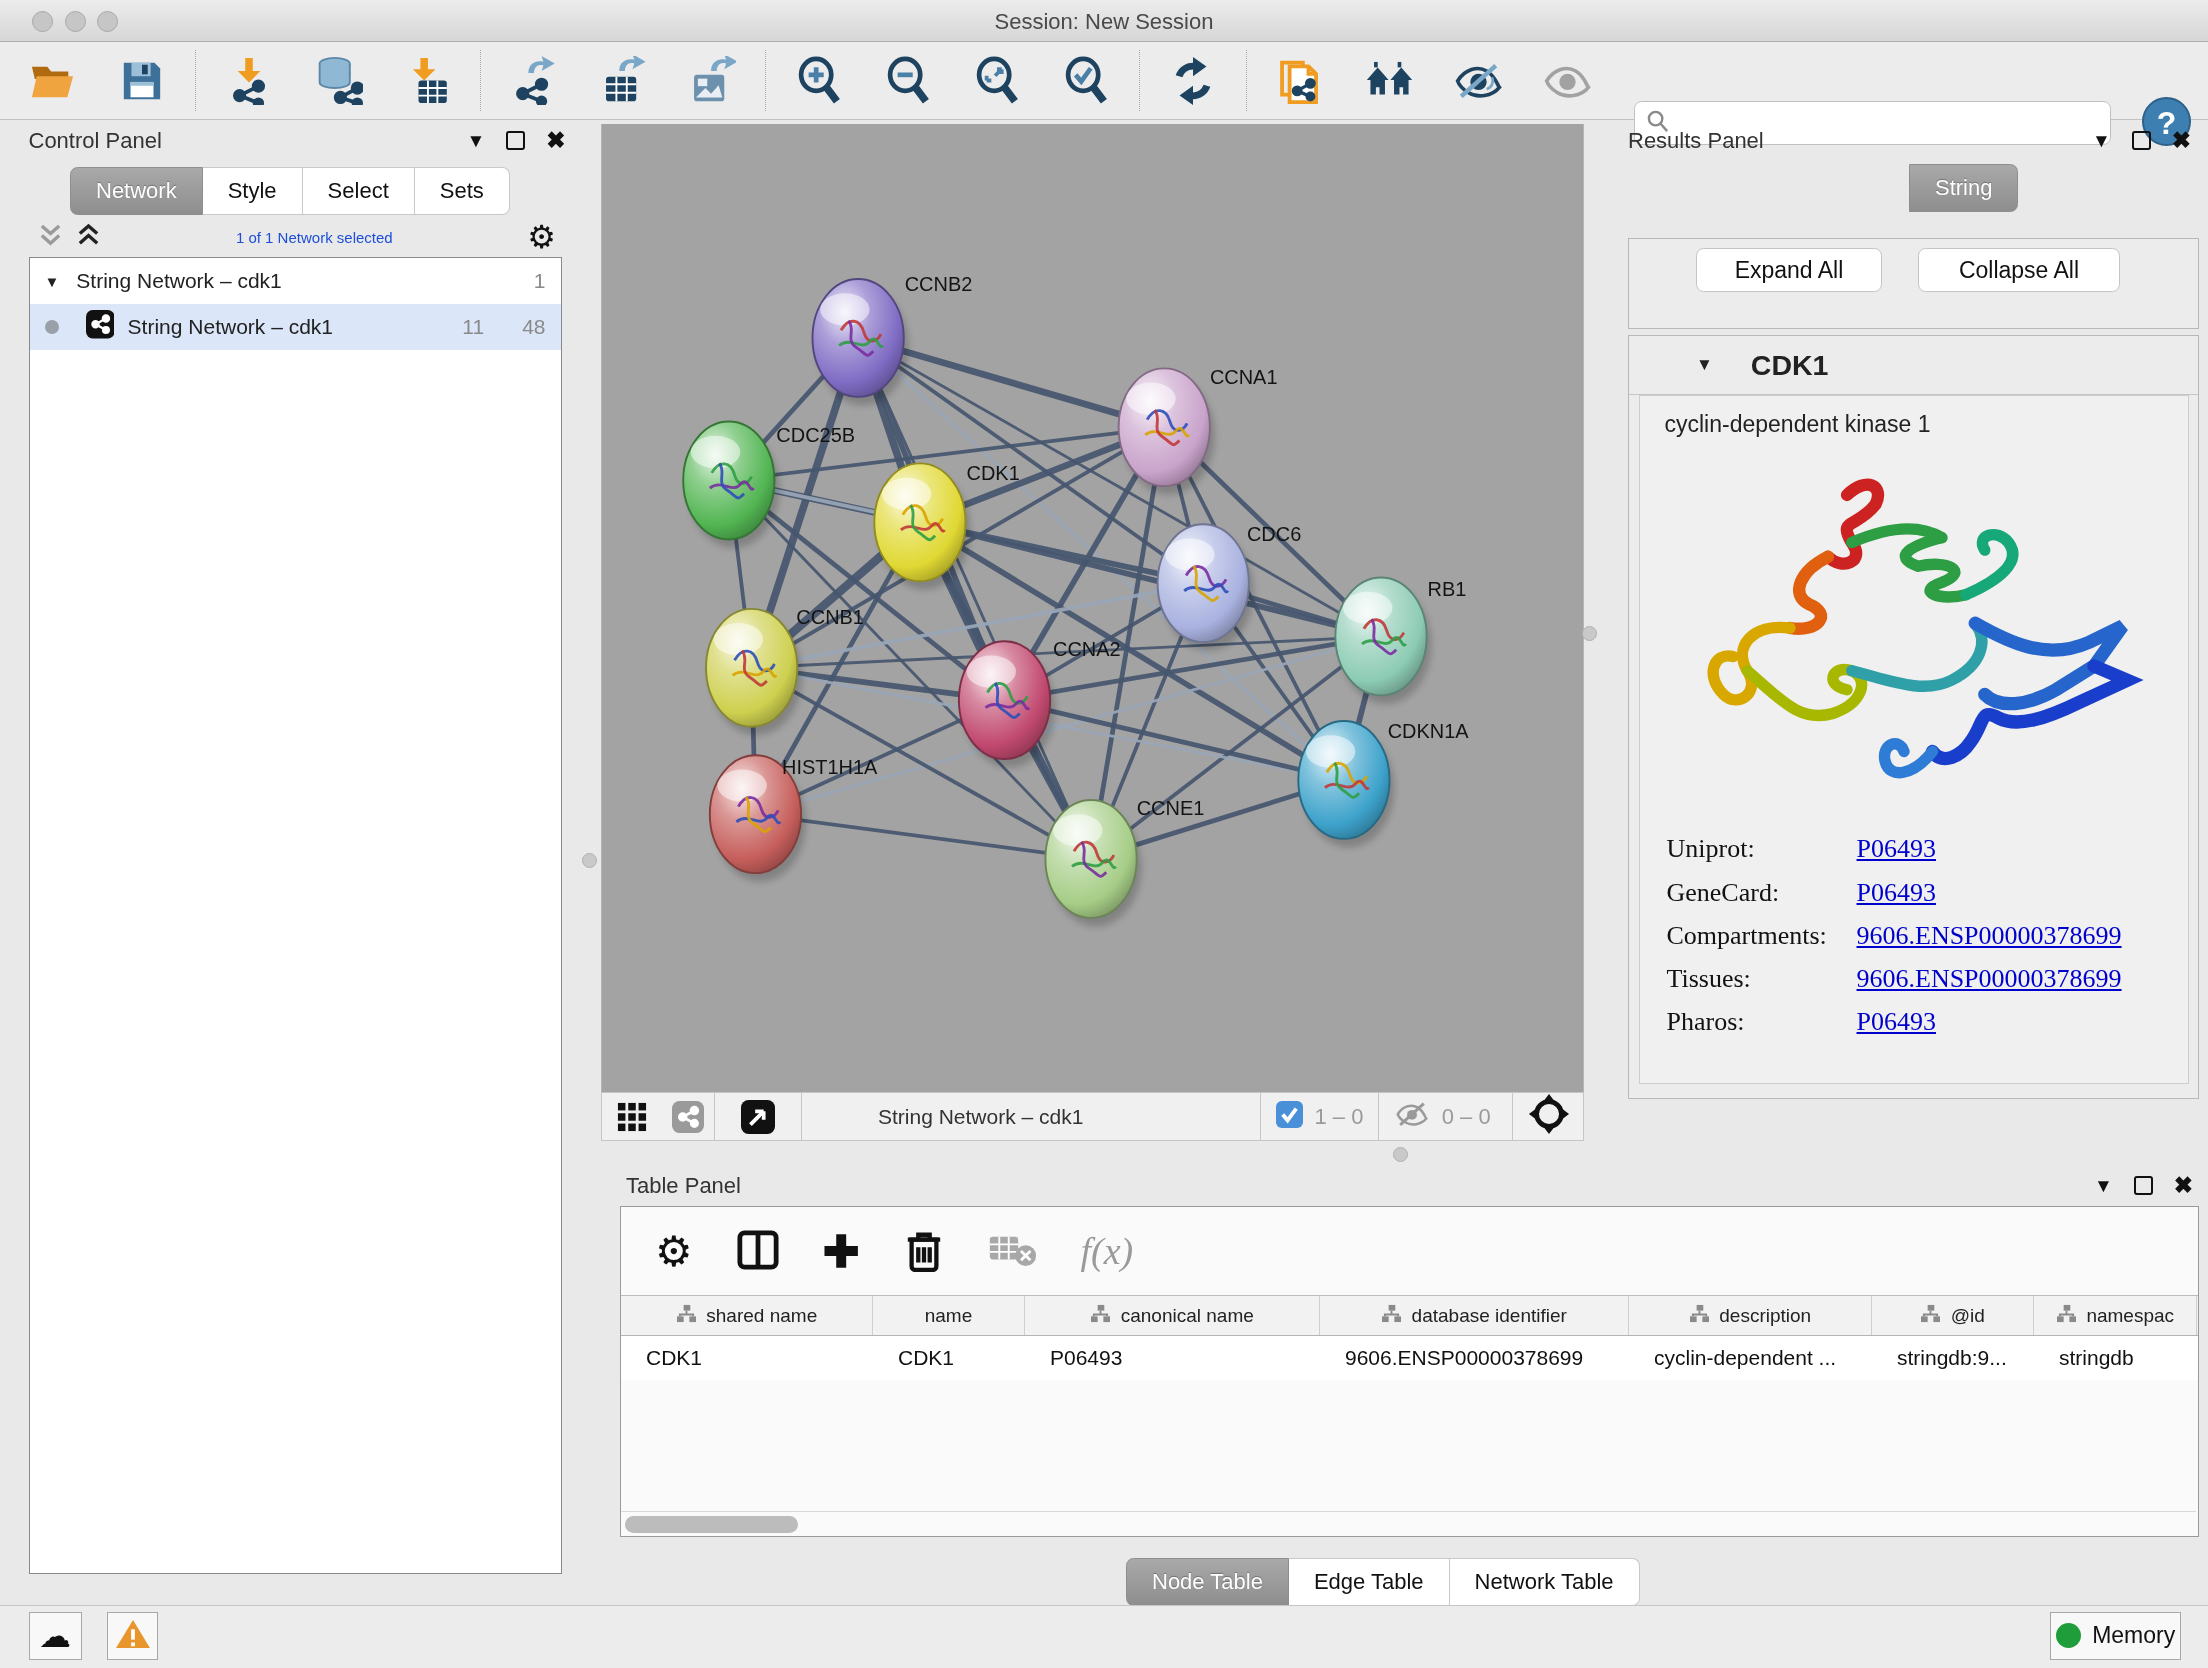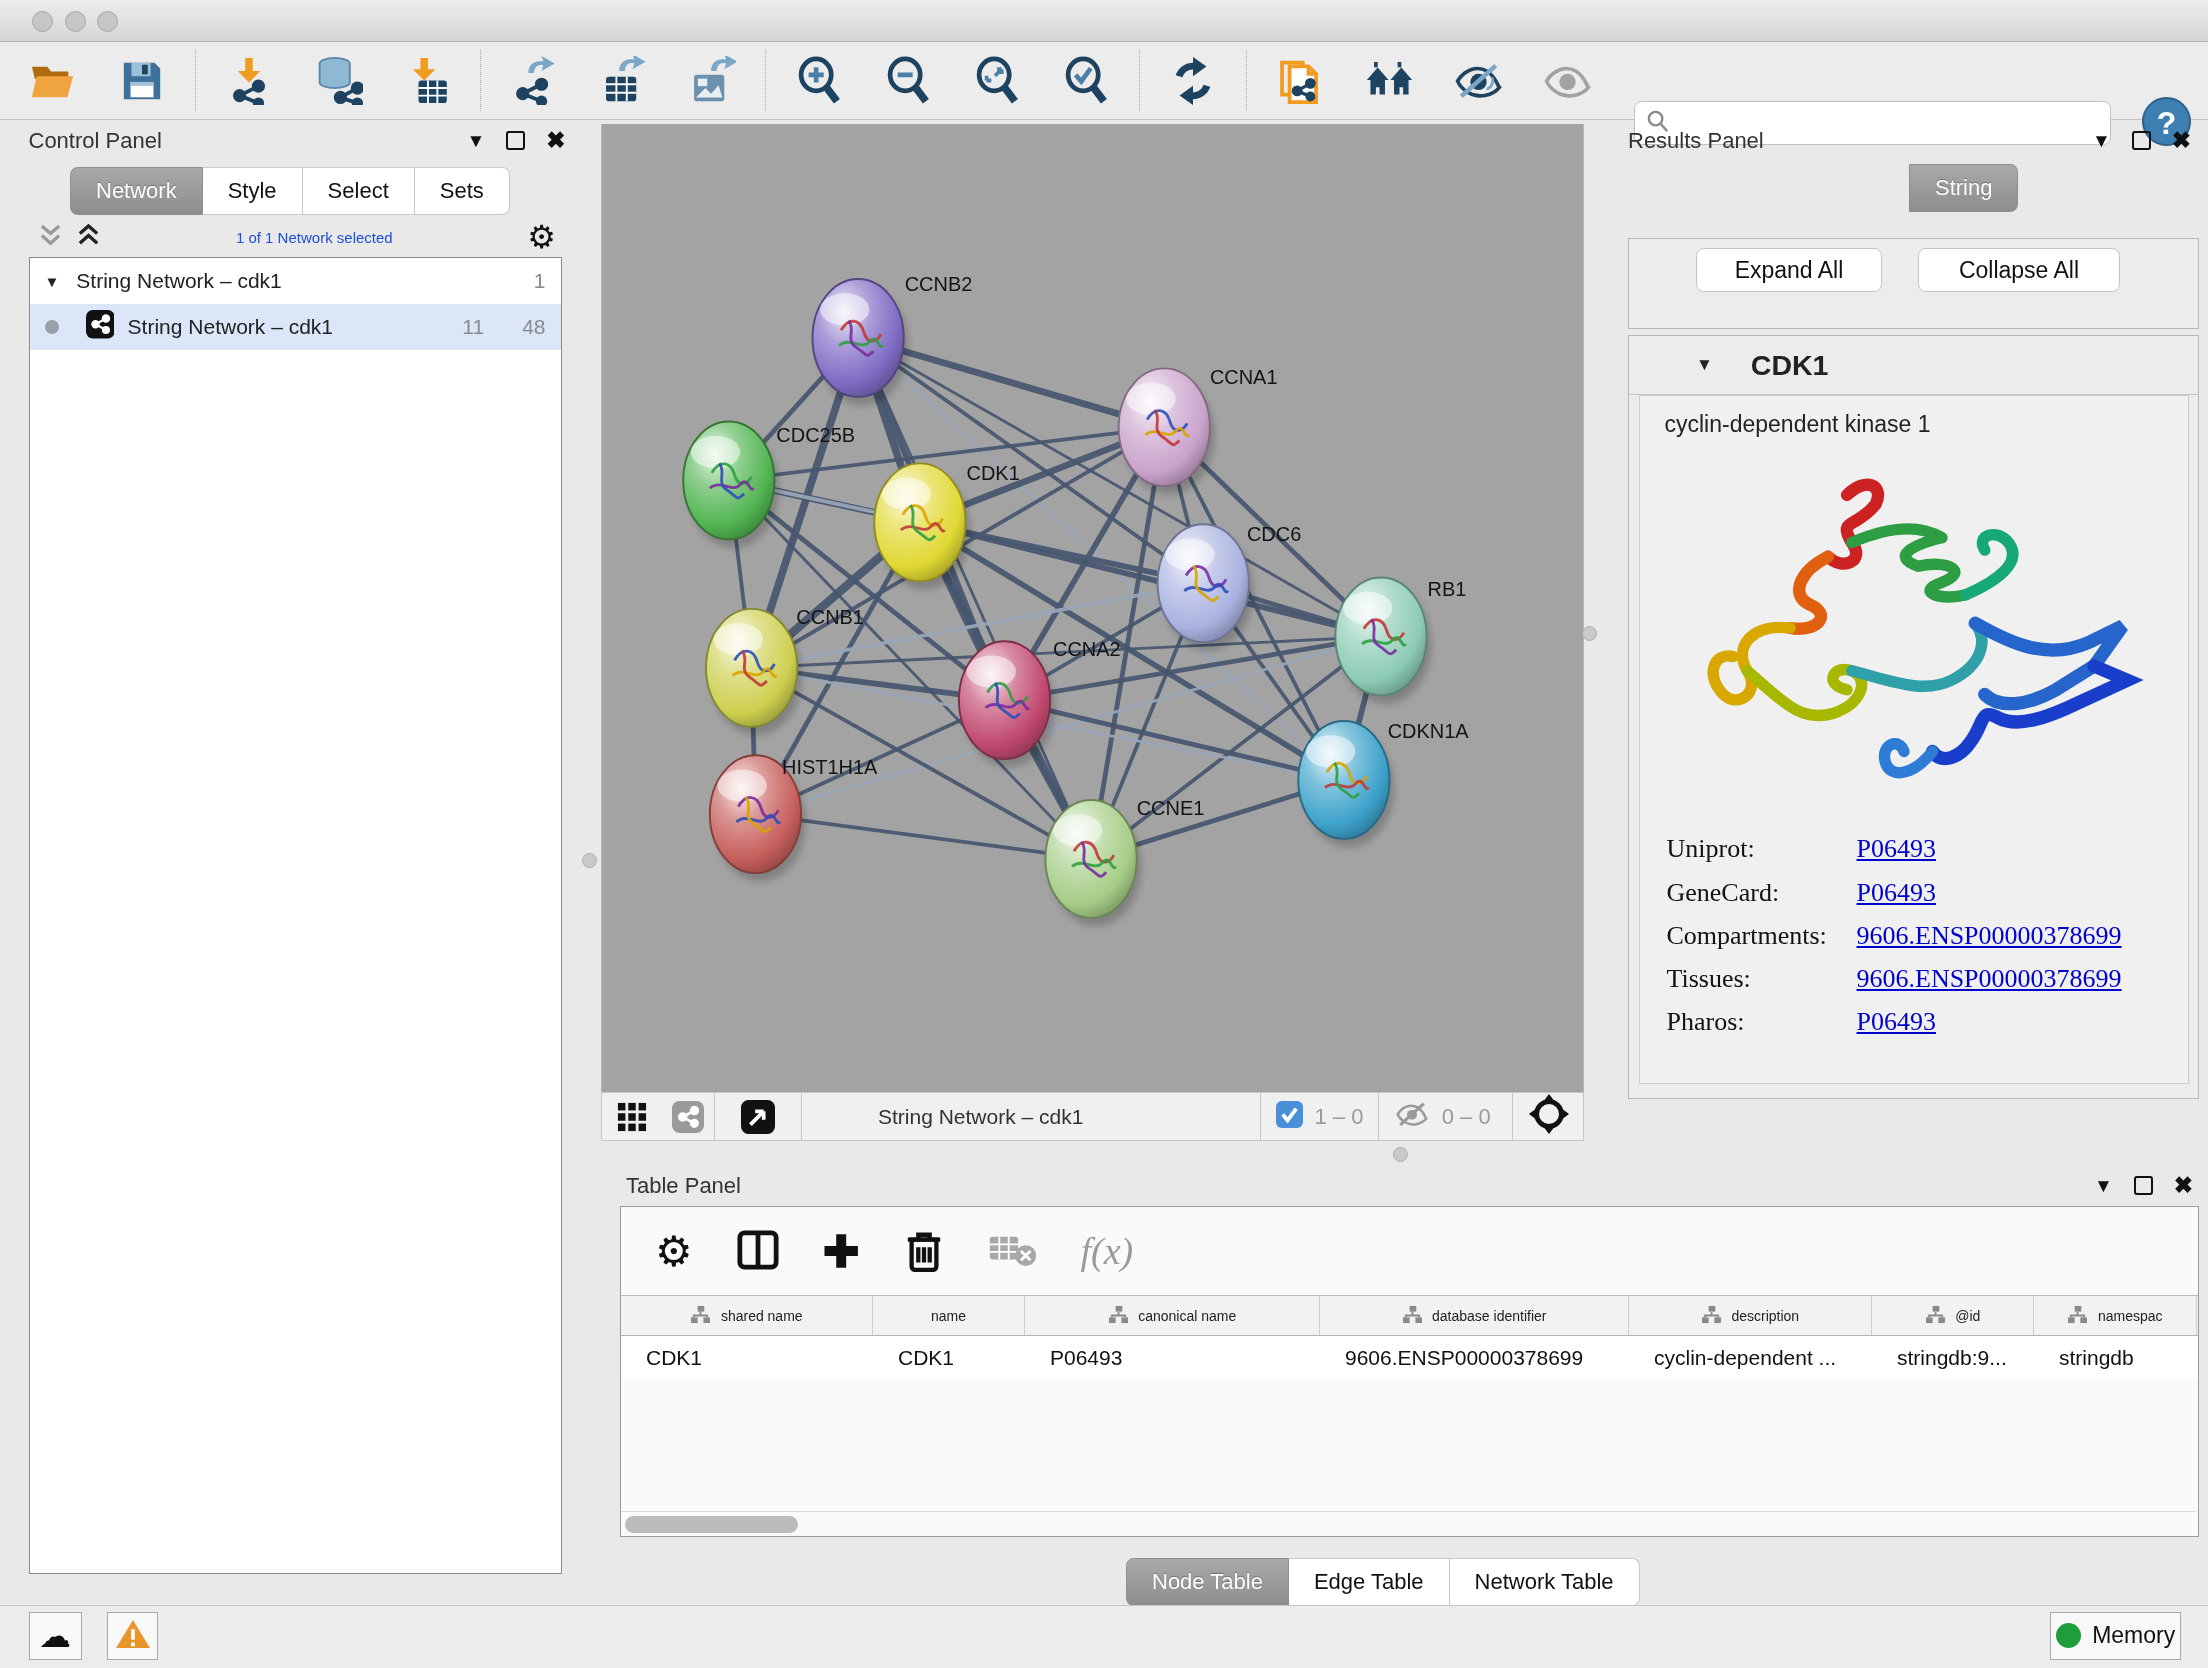--- a/index.html
+++ b/index.html
@@ -72,21 +72,21 @@
   .xl-row { display:flex; font-size:26px; margin:13.3px 0 0 27px; }
   .xl-label { width:190px; color:#111; }
   .xl-link { color:#0000cc; text-decoration:underline; }
 
   
   #tp-header { left:626px; top:1172px; width:1567px; display:flex; justify-content:space-between; align-items:center; }
   #tp-box { left:620px; top:1206px; width:1579px; height:331px; background:#fafafa; border:1.9px solid #9a9a9a; }
   #tp-toolbar { height:88px; display:flex; align-items:center; gap:44px; padding-left:34px; }
   #tp-table { border-top:1px solid #bdbdbd; }
   .th-row { display:flex; height:40px; background:#f2f2f2; border-bottom:1.9px solid #b5b5b5; }
-  .th { display:flex; align-items:center; justify-content:center; gap:9.5px; font-size:14px; color:#222;
+  .th { display:flex; align-items:center; justify-content:center; gap:9.5px; font-size:19px; color:#222;
     border-right:1px solid #cfcfcf; }
   .td-row { display:flex; height:44px; background:#fff; }
   .td { font-size:21px; color:#111; display:flex; align-items:center; padding-left:25px; }
   #tp-scroll { left:0; top:304px; width:1575px; height:25px; background:#fafafa; border-top:1px solid #d8d8d8; }
   #tp-thumb { left:3.8px; top:3.8px; width:173px; height:17px; background:#bcbcbc; border-radius:8.6px; }
   #tp-tabs { left:1126px; top:1558px; }
 
   
   #bottombar { left:0; top:1605px; width:2208px; height:63px; background:#ececec; border-top:1px solid #c6c6c6; }
   .bb-btn { top:5.7px; height:48px; background:#f8f8f8; border:1.9px solid #a8a8a8;
@@ -96,20 +96,21 @@
 
   svg text { font-family:"Liberation Sans", sans-serif; }
 </style>
 </head>
 <body>
 
 <div class="abs" id="titlebar">
   <div class="abs tl-dot" style="left:32px"></div>
   <div class="abs tl-dot" style="left:65px"></div>
   <div class="abs tl-dot" style="left:97px"></div>
+  <div class="abs" id="title-text">Session: New Session</div>
 </div>
 
 <div class="abs" id="toolbar">
   <div class="tb-group">
     <div class="tb-icon">
       <svg width="48" height="44" viewBox="0 0 50 46">
           <path d="M3 8 h16 l4 5 h18 v8 H6 Z" fill="#b06a10"></path>
           <path d="M8 18 h38 l-6 22 H3 Z" fill="#f0a440"></path>
         </svg>
     </div>

